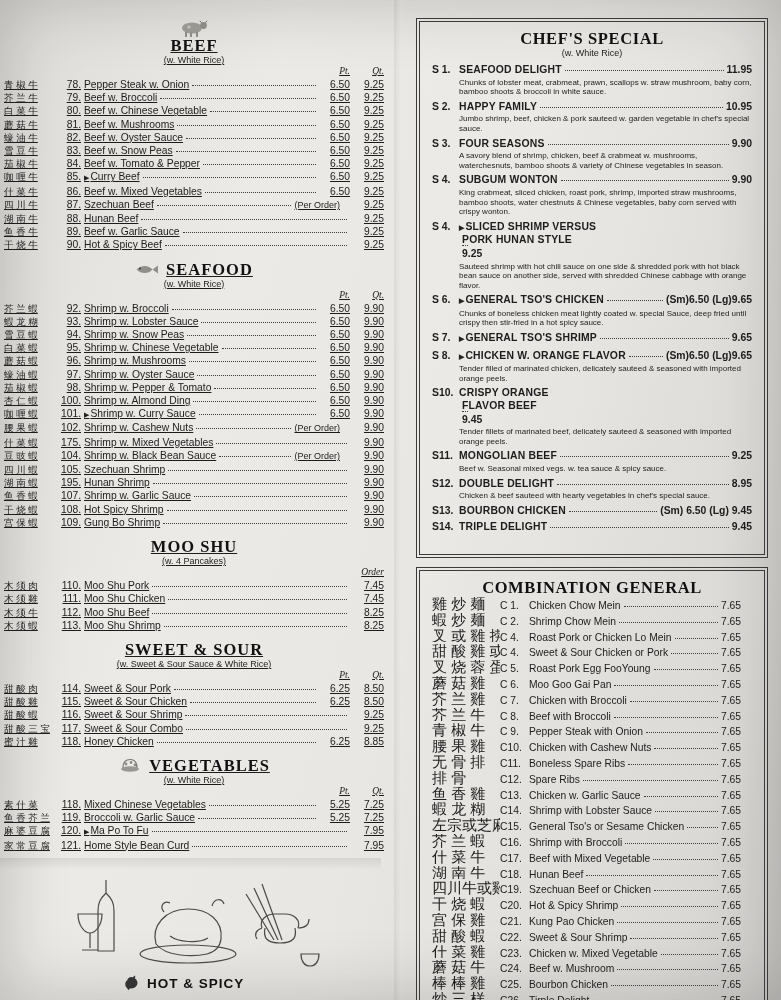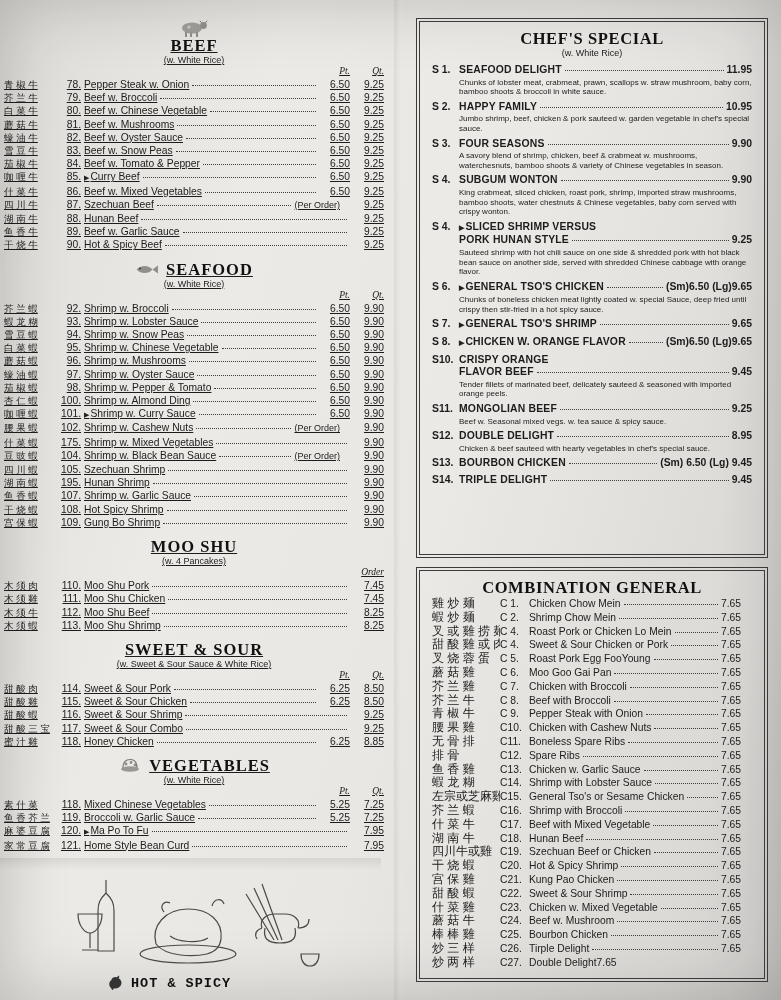--- a/index.html
+++ b/index.html
@@ -48,34 +48,34 @@
   .box.chefs{min-height:540px;margin-bottom:9px;}
   .box.combos{min-height:414px;}
   .box-title{text-align:center;font-family:"Liberation Serif",serif;font-weight:bold;font-size:16.5px;letter-spacing:0.6px;color:#111;line-height:19px;}
   .box-sub{text-align:center;font-size:9px;line-height:11px;margin-bottom:5px;}
 
   .chef-item{margin-bottom:4px;}
   .chef-line{display:flex;align-items:baseline;font-weight:bold;font-size:10.4px;line-height:12.6px;white-space:nowrap;}
   .chef-num{flex:none;width:27px;}
   .chef-nm{flex:none;letter-spacing:0.2px;}
   .chef-price{flex:none;text-align:right;}
-  .chef-line2{padding-left:27px;}
+  .chef-line2{padding-left:27px;flex-direction:column;}
   .chef-line2 .chef-nm{}
   .chef-desc{font-size:8px;line-height:9.6px;padding-left:27px;color:#222;margin-top:1px;}
 
   .combo-item{display:flex;align-items:baseline;font-size:10.3px;line-height:13.8px;white-space:nowrap;}
-  .combo-cn{flex:none;width:68px;font-size:12px;overflow:hidden;}
+  .combo-cn{flex:none;width:68px;font-size:15px;overflow:hidden;}
   .combo-num{flex:none;width:29px;}
   .combo-nm{flex:none;}
   .combo-price{flex:none;width:31px;text-align:left;}
 
   
   .artwork{position:absolute;left:66px;top:866px;width:256px;height:104px;}
-  .hot-spicy{position:absolute;left:106px;top:974px;display:flex;align-items:center;gap:7px;
-    font-family:Liberation Mono, monospace;font-weight:bold;font-size:13.5px;letter-spacing:1px;color:#111;}
+  .hot-spicy{position:absolute;left:122px;top:974px;display:flex;align-items:center;gap:7px;
+    font-family:Liberation Sans, sans-serif;font-weight:bold;font-size:13.5px;letter-spacing:1px;color:#111;}
   .rooster{display:inline-flex;line-height:0;}
 </style>
 </head>
 <body>
 
 <div class="paper">
   <div class="crease-v"></div>
   <div class="crease-h"></div>
 
   <div class="left-col" id="left-sections">
@@ -677,20 +677,21 @@
   </div>
           <div class="chef-item">
     <div class="chef-line">
       <span class="chef-num">S 8.</span>
       <span class="spicy">▶</span>
       <span class="chef-nm">CHICKEN W. ORANGE FLAVOR</span>
       <span class="dots l1dots"></span>
       <span class="chef-price l1price">(Sm)6.50 (Lg)9.65</span>
     </div>
 
+    <div class="chef-desc">Tender filled of marinated chicken, delicately sauteed &amp; seasoned with imported orange peels.</div>
   </div>
           <div class="chef-item">
     <div class="chef-line">
       <span class="chef-num">S10.</span>
 
       <span class="chef-nm">CRISPY ORANGE</span>
 
     </div>
     <div class="chef-line chef-line2">
       <span class="chef-nm">FLAVOR BEEF</span>

